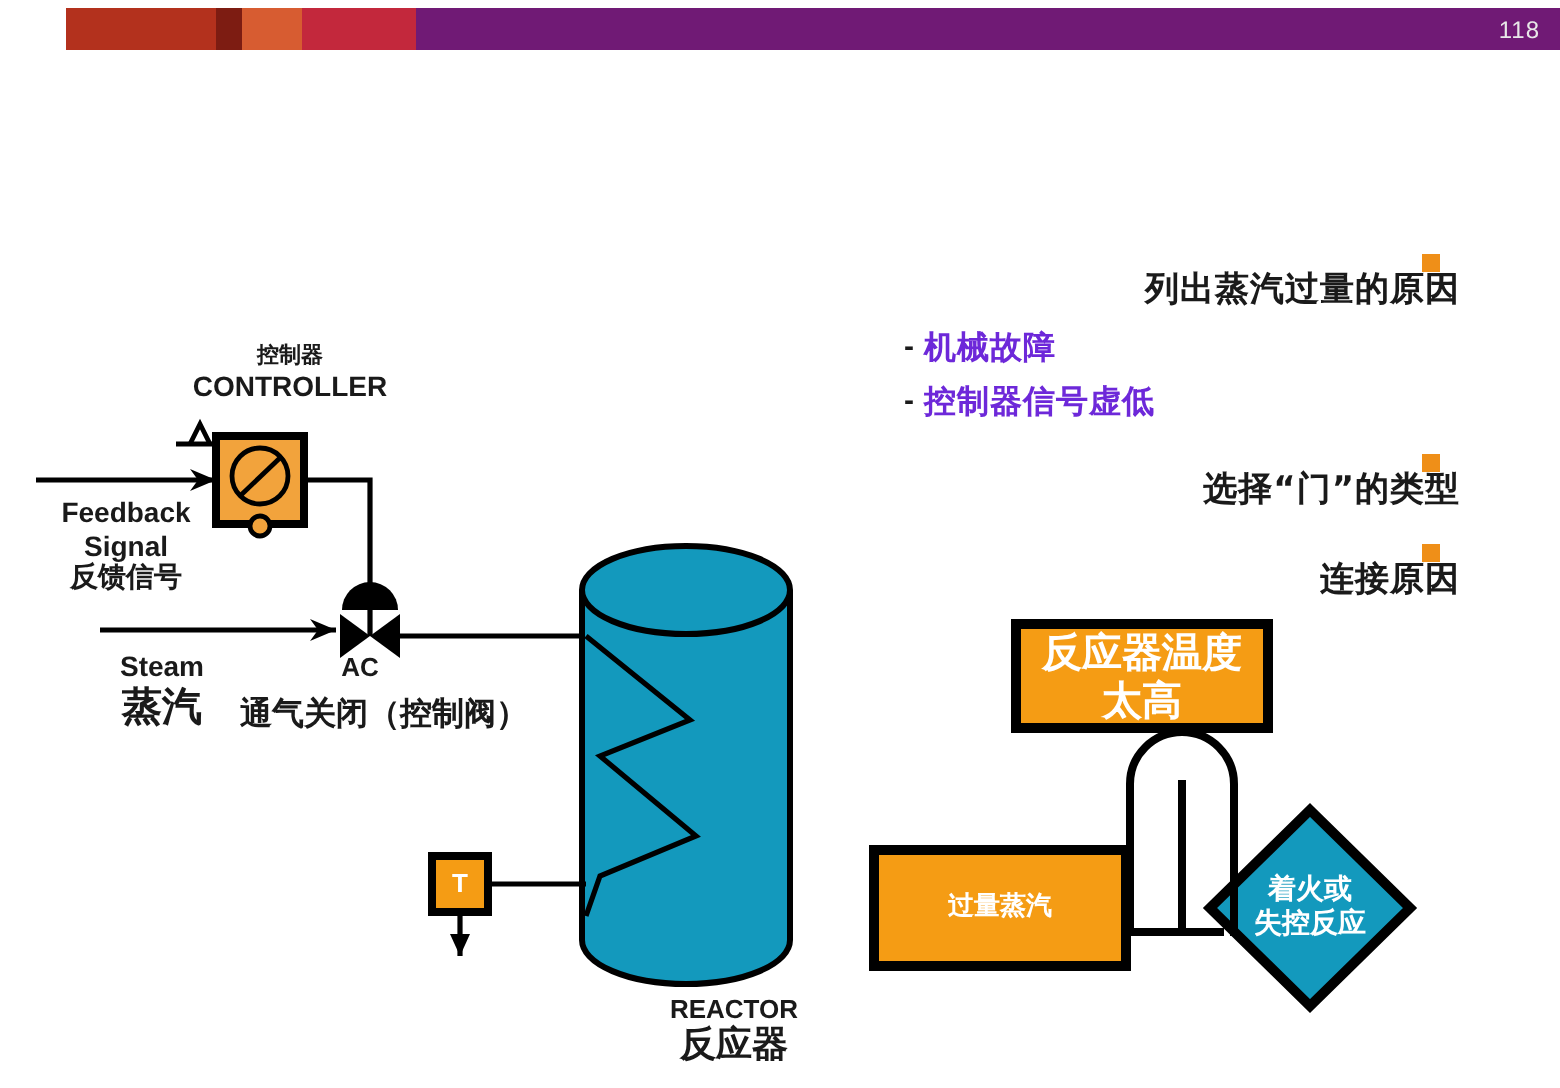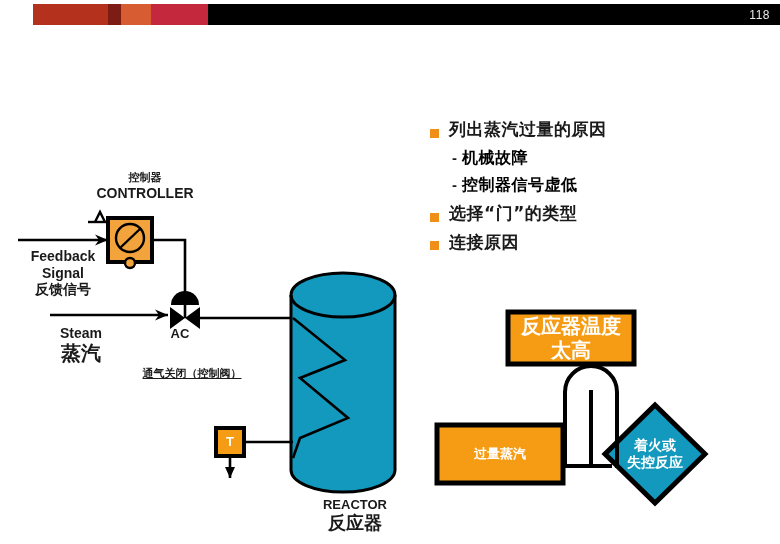--- a/index.html
+++ b/index.html
@@ -17,42 +17,43 @@
 
   
   #top-banner {
     position: absolute; left: 0; top: 4px;
     width: 780px; height: 21px;
     display: flex;
   }
   .band-seg { height: 100%; }
   #banner-gray {
     flex: 1 1 auto;
-    background: #000000;
+    background: #701a75;
     position: relative;
   }
   #page-number {
     position: absolute; right: 10px; top: 50%;
     transform: translateY(-50%);
     color: #e8e8e8;
     font-size: 12px;
     letter-spacing: 0.5px;
     font-family: "Liberation Sans", sans-serif;
   }
   #banner-lead { width: 33px; background: #ffffff; }
 
   
   #bullets {
     position: absolute; left: 430px; top: 120px;
     width: 300px;
   }
   .bullet-row {
     display: flex;
-    align-items: center;
+    align-items: flex-end;
     margin-bottom: 9px;
+    flex-direction: column;
   }
   .bullet-sq {
     width: 9px; height: 9px;
     background: #ef8f18;
     margin-top: 7px;
     margin-right: 10px;
     flex: 0 0 auto;
   }
   .bullet-text {
     font-family: "DejaVu Sans", "Liberation Sans", sans-serif;
@@ -72,21 +73,21 @@
     font-size: 15px;
     font-weight: bold;
     color: #1a1a1a;
     margin-right: 5px;
     line-height: 1.25;
   }
   .sub-text {
     font-family: "DejaVu Sans", "Liberation Sans", sans-serif;
     font-size: 16px;
     font-weight: bold;
-    color: #000000;
+    color: #6d28d9;
     line-height: 1.15;
     letter-spacing: 0.5px;
   }
 
   
   #diagram {
     position: absolute; left: 0; top: 0;
     width: 780px; height: 544px;
   }
 
@@ -100,23 +101,23 @@
     line-height: 1.18;
     white-space: nowrap;
   }
   #lbl-controller { left: 60px; top: 172px; width: 170px; font-size: 14px; }
   #lbl-controller .cn { font-family: "DejaVu Sans", sans-serif; font-size: 11px; }
   #lbl-feedback { left: 8px; top: 248px; width: 110px; font-size: 14px; }
   #lbl-feedback .cn { font-family: "DejaVu Sans", sans-serif; font-size: 14px; }
   #lbl-steam { left: 38px; top: 325px; width: 86px; font-size: 14px; }
   #lbl-steam .cn { font-family: "DejaVu Sans", sans-serif; font-size: 20px; }
   #lbl-ac { left: 155px; top: 326px; width: 50px; font-size: 13px; }
-  #lbl-valve { left: 112px; top: 368px; width: 160px; font-size: 11px;
-               font-family: "DejaVu Sans", sans-serif; text-decoration: underline; }
-  #lbl-reactor { left: 300px; top: 497px; width: 110px; font-size: 13px; }
+  #lbl-valve { left: 112px; top: 348px; width: 160px; font-size: 16px;
+               font-family: "DejaVu Sans", sans-serif; }
+  #lbl-reactor { left: 312px; top: 497px; width: 110px; font-size: 13px; }
   #lbl-reactor .cn { font-family: "DejaVu Sans", sans-serif; font-size: 18px; }
 
   
   .boxcap {
     position: absolute;
     display: flex;
     align-items: center;
     justify-content: center;
     text-align: center;
     color: #ffffff;

